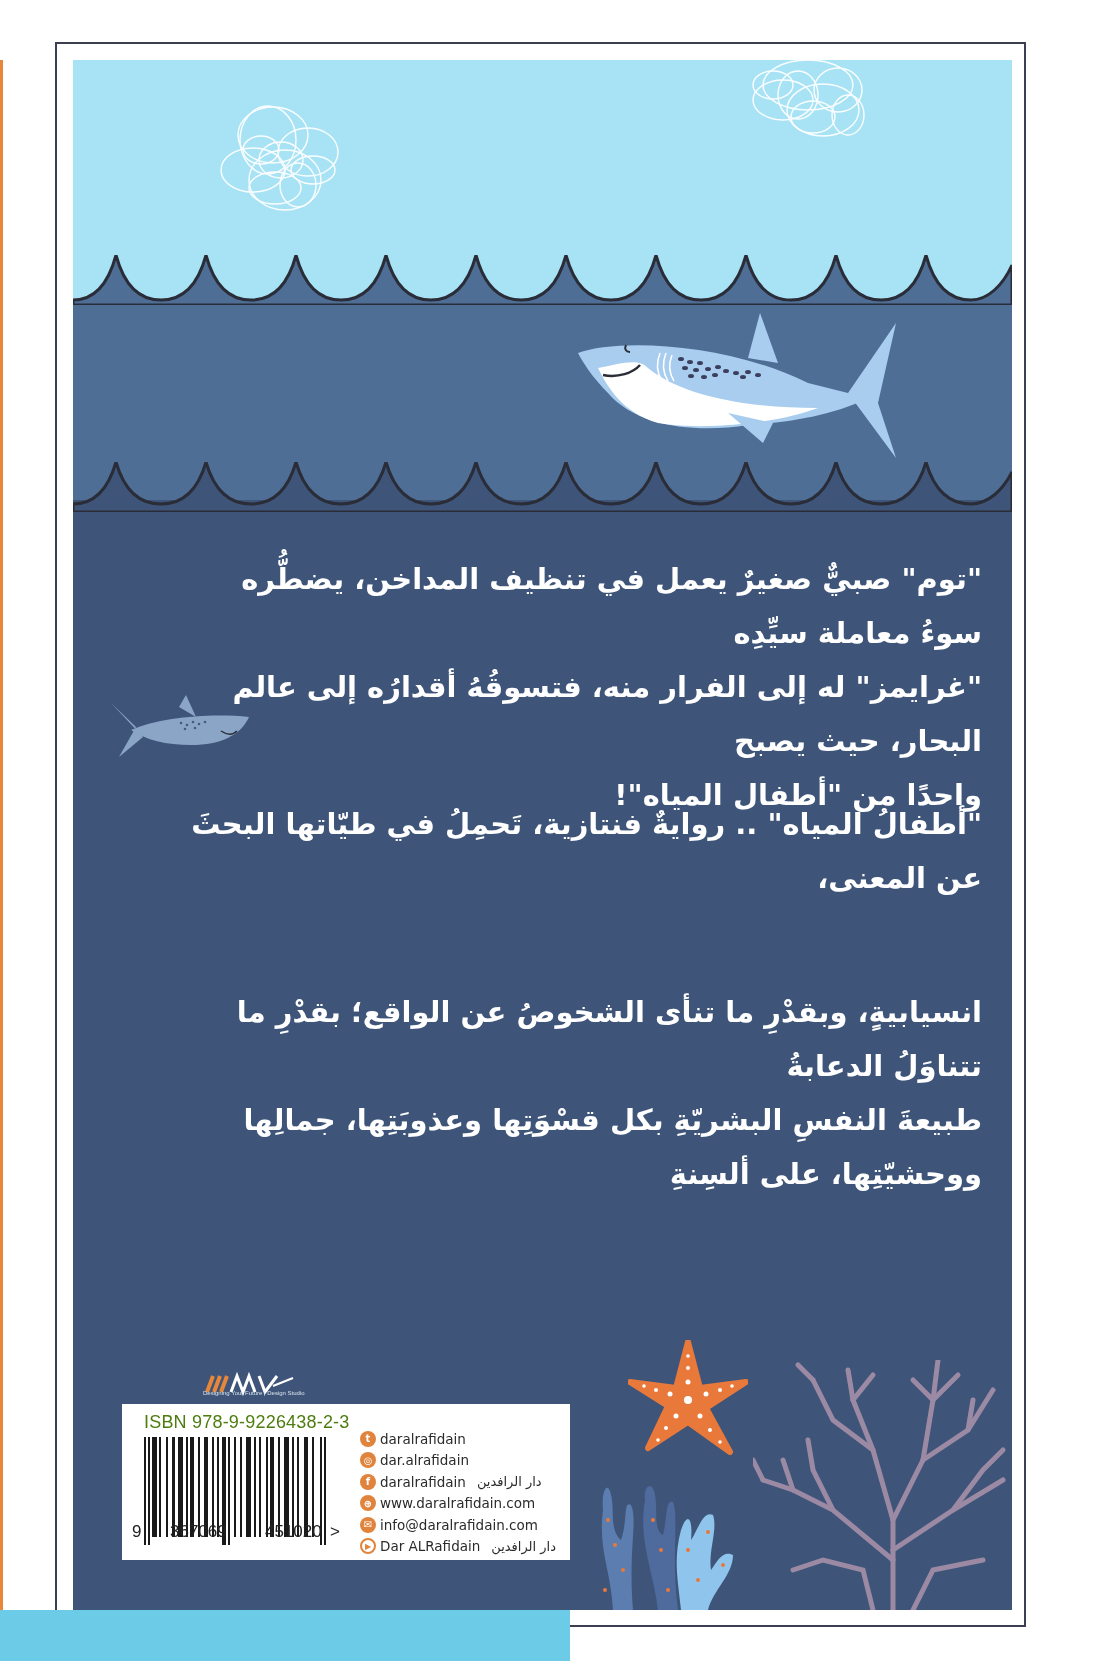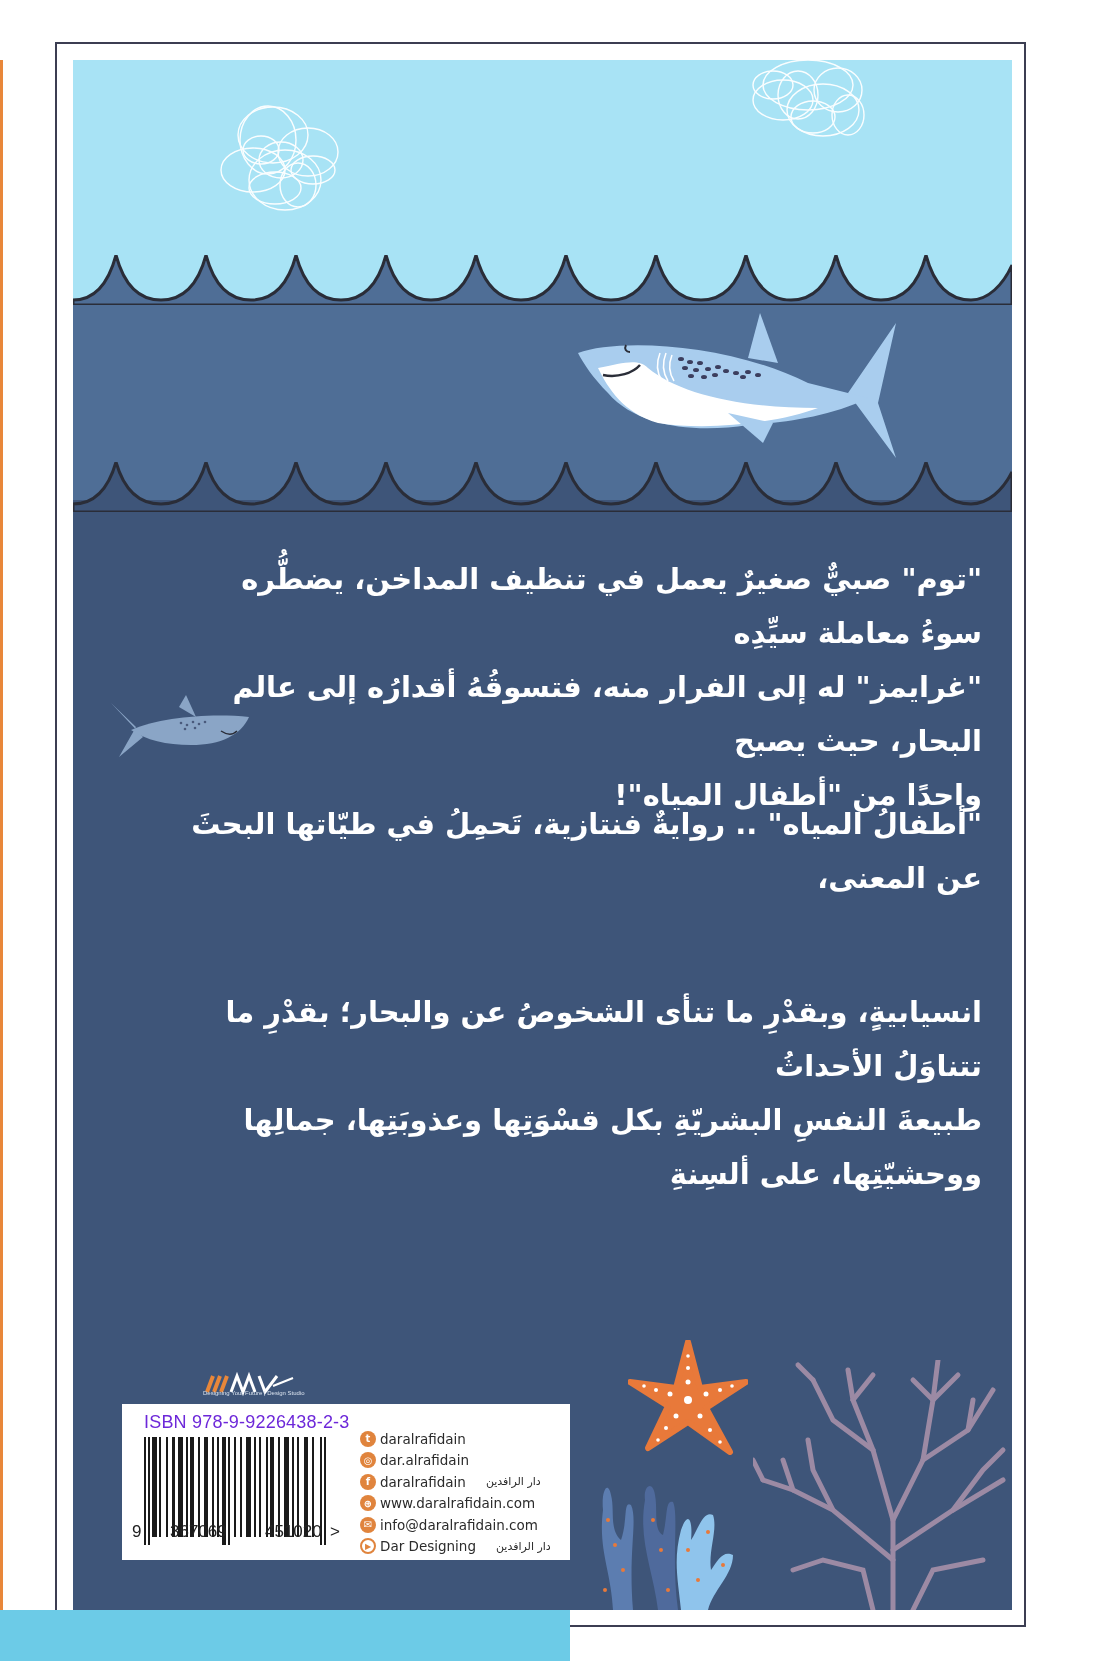--- a/index.html
+++ b/index.html
@@ -31,35 +31,35 @@
   }
   .text-block p { margin:0; }
 
   .logo { position:absolute; left:108px; top:1302px; width:120px; height:40px; }
   .logo-tag { position:absolute; left:130px; top:1330px; font-size:6px; color:#d9e2ee; font-family:"Liberation Sans", sans-serif; white-space:nowrap; }
 
   .barcode-box {
     position:absolute; left:49px; top:1344px; width:448px; height:156px;
     background:#ffffff;
   }
-  .isbn { position:absolute; left:22px; top:8px; font-family:"Liberation Sans", sans-serif; font-size:18px; color:#6d28d9; letter-spacing:0.2px; }
+  .isbn { position:absolute; left:22px; top:8px; font-family:"Liberation Sans", sans-serif; font-size:18px; color:#4d7c0f; letter-spacing:0.2px; }
   .barcode-svg { position:absolute; left:20px; top:33px; }
   .digits { position:absolute; top:118px; font-family:"Liberation Sans", sans-serif; font-size:17px; color:#222; }
   .contacts { position:absolute; left:238px; top:24px; }
   .contact {
     display:flex; align-items:center; height:21.5px;
     font-family:"DejaVu Sans", sans-serif; font-size:13.5px; color:#2b2b2b; white-space:nowrap;
   }
   .contact .ic {
     width:16px; height:16px; border-radius:50%; background:#e0843d; margin-right:4px;
     display:flex; align-items:center; justify-content:center; color:#fff; font-size:10px; font-weight:bold;
     flex-shrink:0;
   }
   .contact .ic.outline { background:#fff; border:2px solid #e0843d; width:12px; height:12px; color:#e0843d; font-size:8px; }
-  .contact .ar { font-size:11px; margin-left:20px; direction:rtl; }
+  .contact .ar { font-size:13px; margin-left:11px; direction:rtl; }
 
   .bottom-strip { position:absolute; left:0; top:1610px; width:570px; height:51px; background:#6ccbe7; }
 </style>
 </head>
 <body>
 
 <div class="orange-edge"></div>
 
 <div class="frame"></div>
 
@@ -213,21 +213,21 @@
 
   <div class="text-block" style="top:492px">
     <p>"توم" صبيٌّ صغيرٌ يعمل في تنظيف المداخن، يضطُّره سوءُ معاملة سيِّدِه</p>
     <p>"غرايمز" له إلى الفرار منه، فتسوقُهُ أقدارُه إلى عالم البحار، حيث يصبح</p>
     <p>واحدًا من "أطفال المياه"!</p>
   </div>
   <div class="text-block" style="top:737px">
     <p>"أطفالُ المياه" .. روايةٌ فنتازية، تَحمِلُ في طيّاتها البحثَ عن المعنى،</p>
   </div>
   <div class="text-block" style="top:925px">
-    <p>انسيابيةٍ، وبقدْرِ ما تنأى الشخوصُ عن والبحار؛ بقدْرِ ما تتناوَلُ الأحداثُ</p>
+    <p>انسيابيةٍ، وبقدْرِ ما تنأى الشخوصُ عن الواقع؛ بقدْرِ ما تتناوَلُ الدعابةُ</p>
     <p>طبيعةَ النفسِ البشريّةِ بكل قسْوَتِها وعذوبَتِها، جمالِها ووحشيّتِها، على ألسِنةِ</p>
   </div>
 
   <svg class="logo" viewBox="0 0 120 40">
     <g stroke="#e8873a" stroke-width="4">
         <line x1="26" y1="30" x2="32" y2="14"></line>
         <line x1="33" y1="30" x2="39" y2="14"></line>
         <line x1="40" y1="30" x2="46" y2="14"></line>
       </g>
     <path d="M50 30 L 56 14 L 62 30 L 68 14 L 74 30" stroke="#ffffff" stroke-width="3" fill="none"></path>
@@ -294,20 +294,20 @@
       <div class="contact">
         <span class="ic">⊕</span>
         <span>www.daralrafidain.com</span>
       </div>
       <div class="contact">
         <span class="ic">✉</span>
         <span>info@daralrafidain.com</span>
       </div>
       <div class="contact">
         <span class="ic outline">▶</span>
-        <span>Dar Designing</span>
+        <span>Dar ALRafidain</span>
         <span class="ar">دار الرافدين</span>
       </div>
     </div>
   </div>
 </div>
 
 <div class="bottom-strip"></div>
 
 </body></html>

